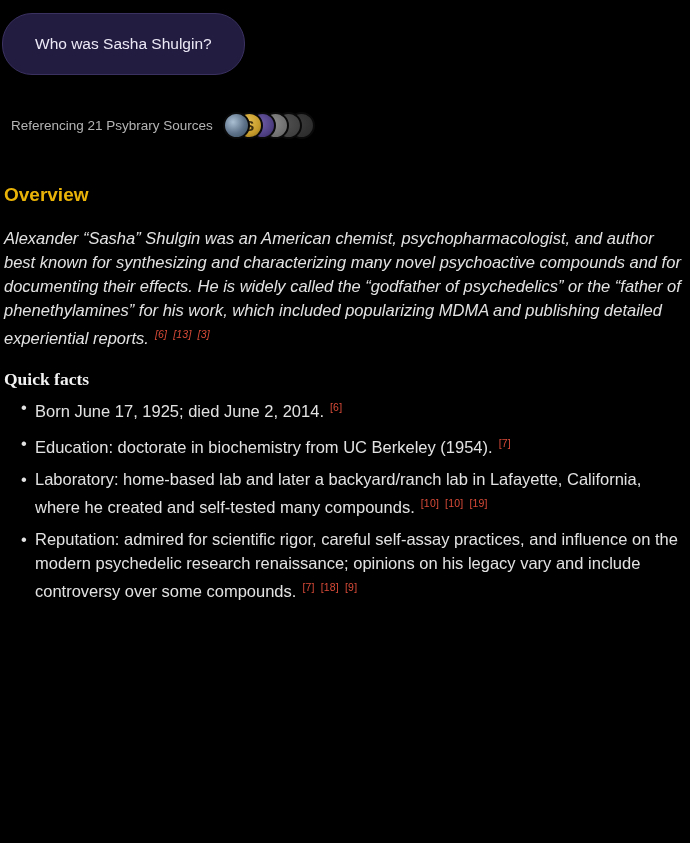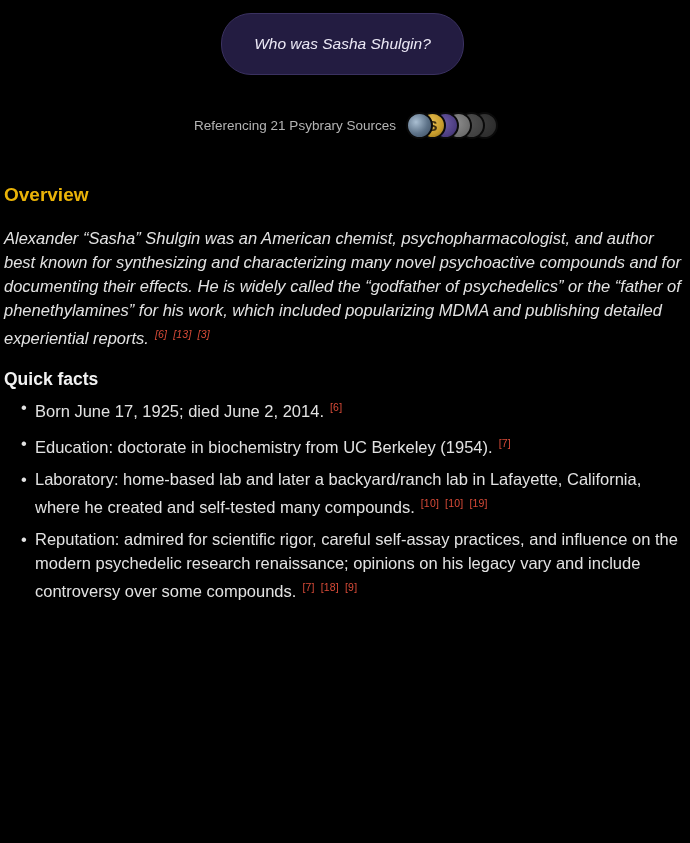--- a/index.html
+++ b/index.html
@@ -13,42 +13,40 @@
     position: relative;
     width: 690px;
     height: 843px;
     background: #000;
     overflow: hidden;
   }
 
   
   .user-row {
     display: flex;
-    justify-content: center;
+    justify-content: flex-start;
     padding: 13px 7px 0 2px;
-    font-style: italic;
   }
   .bubble {
     background: #231c41;
     border: 1px solid #3a3160;
     border-radius: 30px;
     padding: 19px 32px;
     color: #ece9f6;
     font-size: 15.5px;
     line-height: 22px;
     white-space: nowrap;
   }
 
   
   .sources-row {
     display: flex;
     align-items: center;
-    margin: 36px 0 0 2px;
+    margin: 36px 0 0 11px;
     height: 28px;
-    justify-content: center;
   }
   .sources-label {
     color: #b4b4b4;
     font-size: 13.5px;
     margin-right: 10px;
   }
   .avatar-stack { display: flex; align-items: center; }
   .avatar {
     width: 27px; height: 27px;
     border-radius: 50%;
@@ -81,20 +79,21 @@
     line-height: 24px;
     max-width: 678px;
     font-style: italic;
   }
   h3.facts-h {
     margin-top: 19px;
     color: #f2f2f2;
     font-size: 17.5px;
     line-height: 20px;
     font-weight: 700;
+    font-family: Liberation Serif, serif;
   }
   ul.facts-list {
     margin-top: 6px;
     list-style: none;
   }
   ul.facts-list li {
     position: relative;
     padding-left: 31px;
     color: #e2e2e2;
     font-size: 16.5px;

